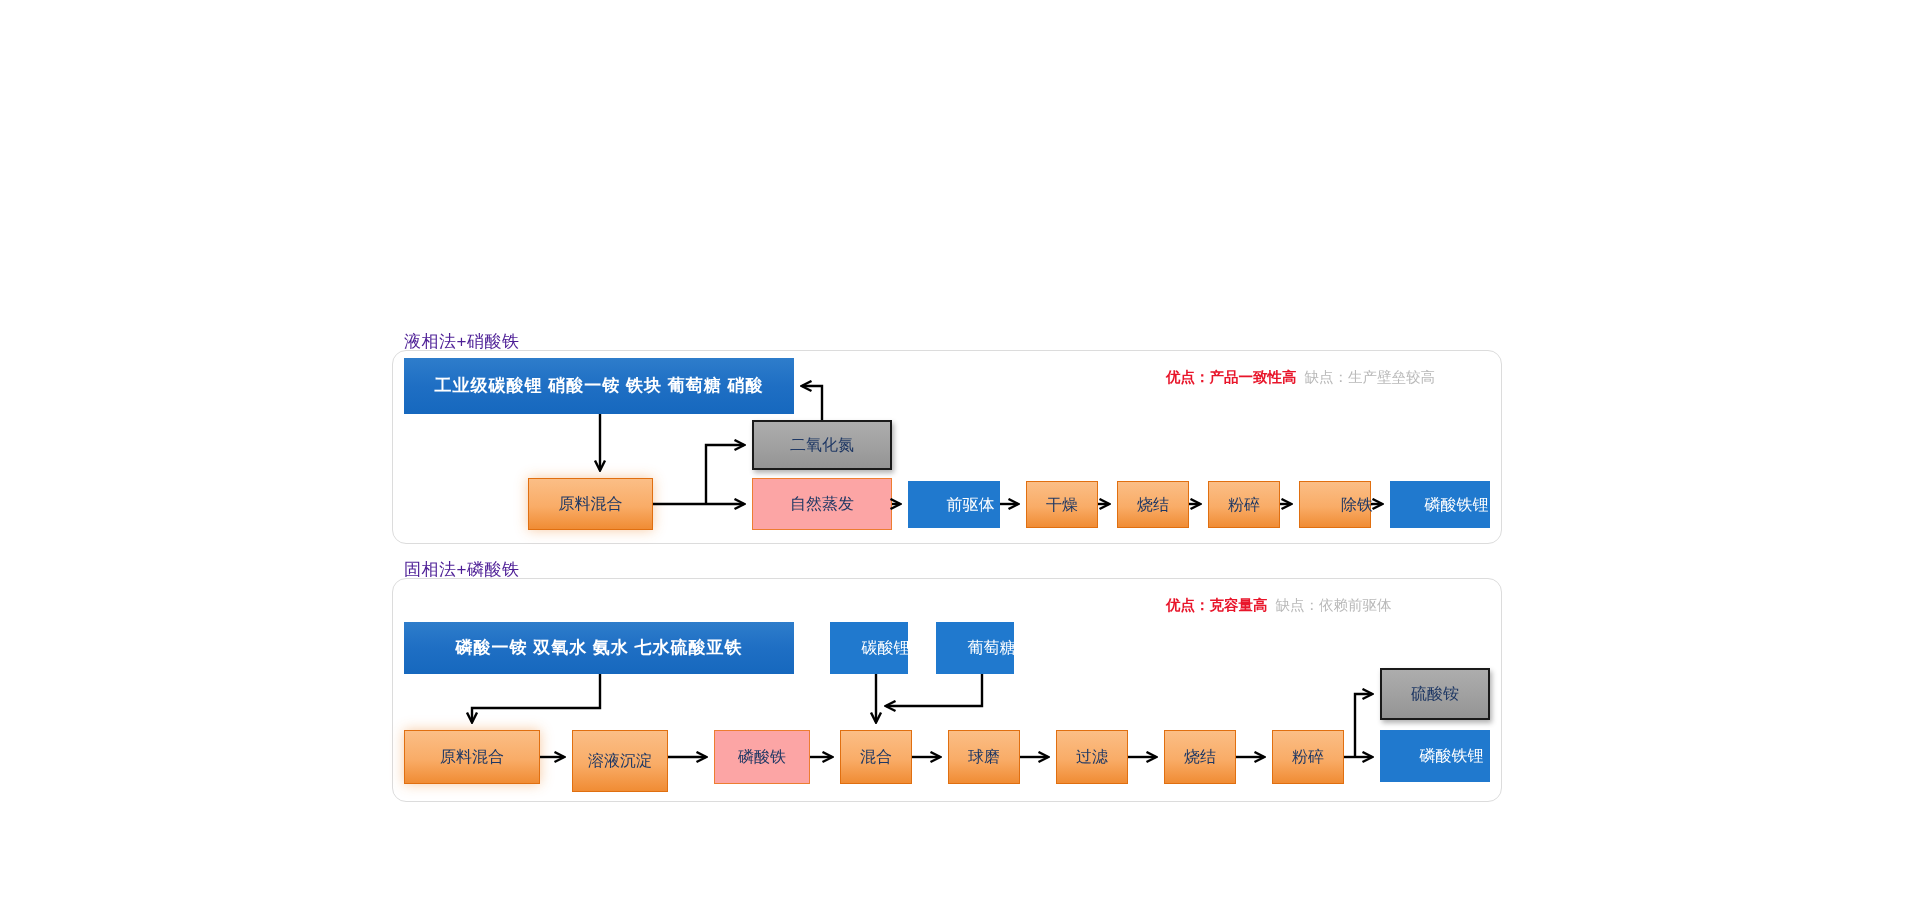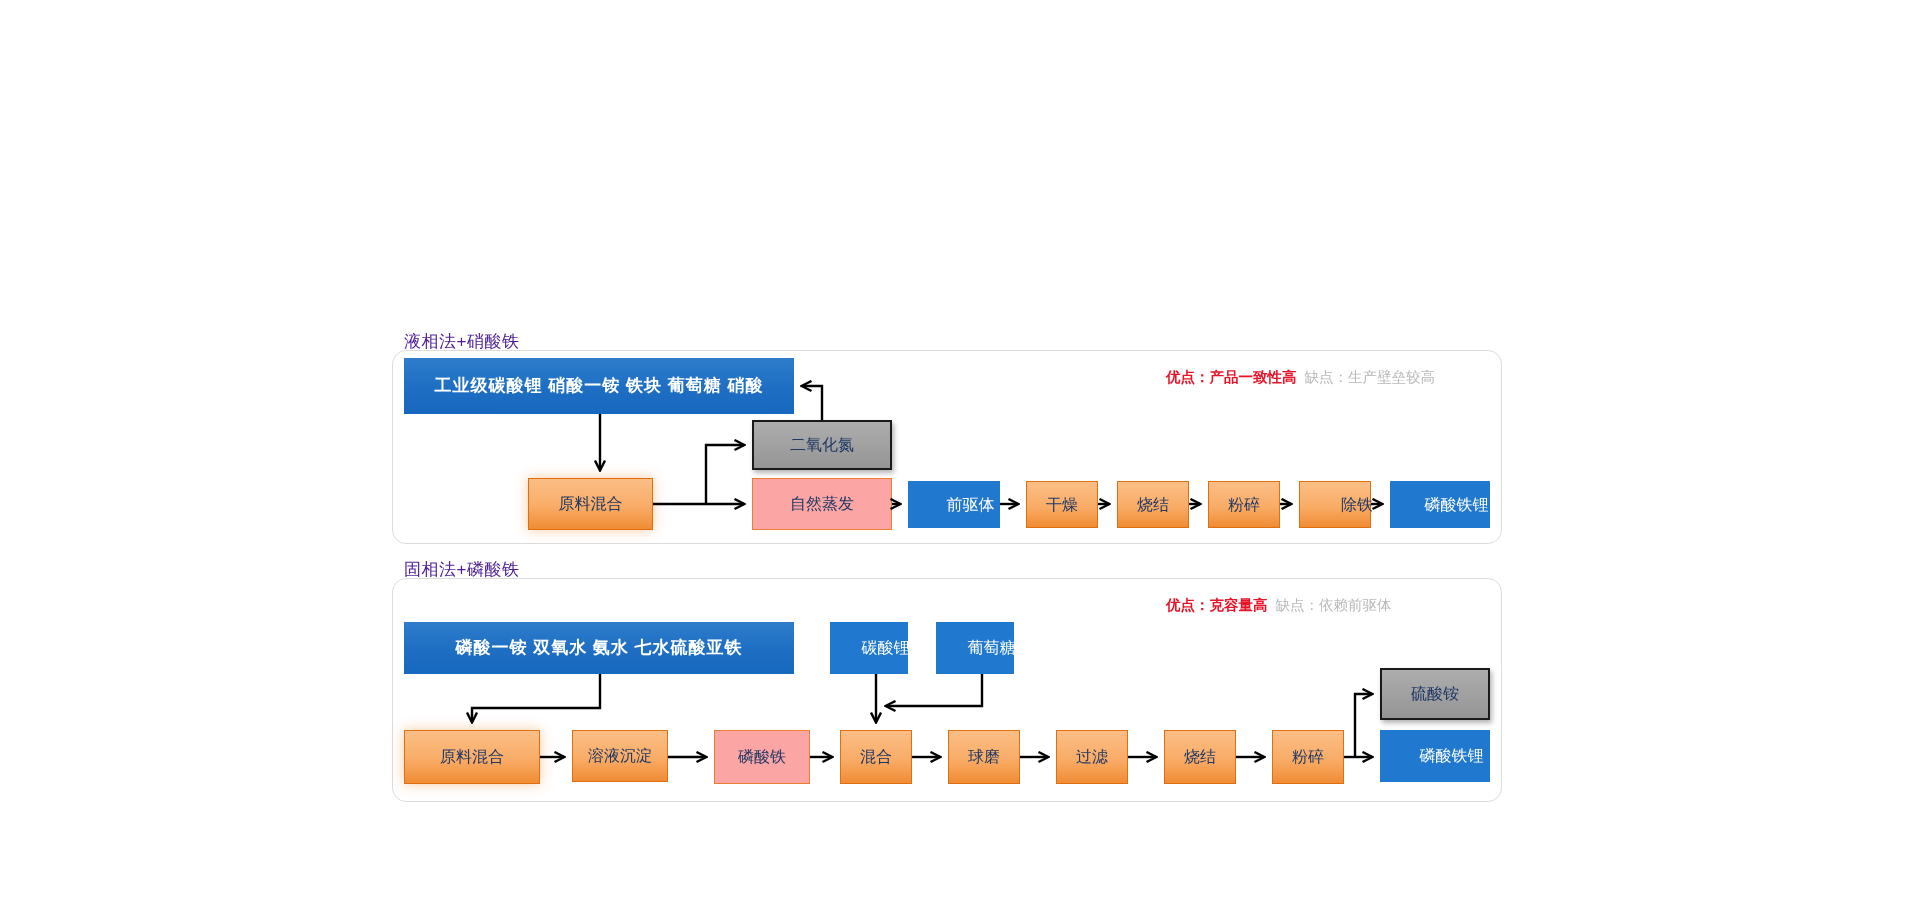--- a/index.html
+++ b/index.html
@@ -133,21 +133,21 @@
   </div>
 
   <div class="node blue bar" style="left:404px; top:622px; width:390px; height:52px;">磷酸一铵 双氧水 氨水 七水硫酸亚铁</div>
 
   <div class="node blue-plain" style="left:830px; top:622px; width:78px; height:52px;">碳酸锂</div>
 
   <div class="node blue-plain" style="left:936px; top:622px; width:78px; height:52px;">葡萄糖</div>
 
   <div class="node orange softshadow" style="left:404px; top:730px; width:136px; height:54px;">原料混合</div>
 
-  <div class="node orange" style="left:572px; top:730px; width:96px; height:52px;">溶液沉淀</div>
+  <div class="node orange" style="left:572px; top:730px; width:96px; height:62px;">溶液沉淀</div>
 
   <div class="node white" style="left:714px; top:730px; width:96px; height:54px;">磷酸铁</div>
 
   <div class="node orange" style="left:840px; top:730px; width:72px; height:54px;">混合</div>
 
   <div class="node orange" style="left:948px; top:730px; width:72px; height:54px;">球磨</div>
 
   <div class="node orange" style="left:1056px; top:730px; width:72px; height:54px;">过滤</div>
 
   <div class="node orange" style="left:1164px; top:730px; width:72px; height:54px;">烧结</div>

